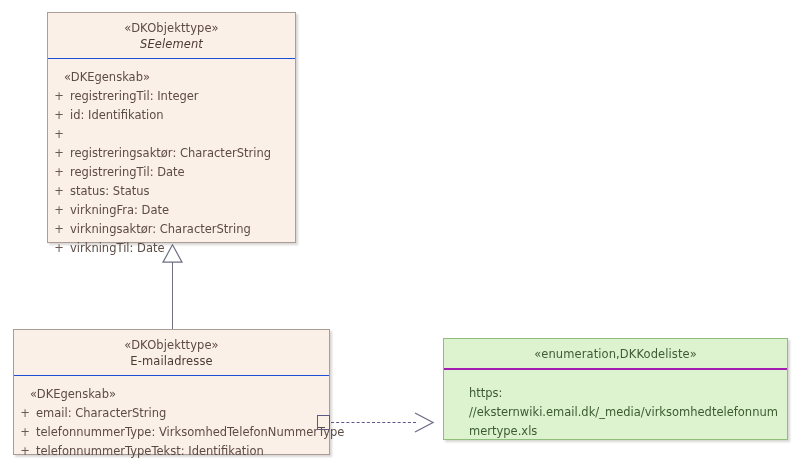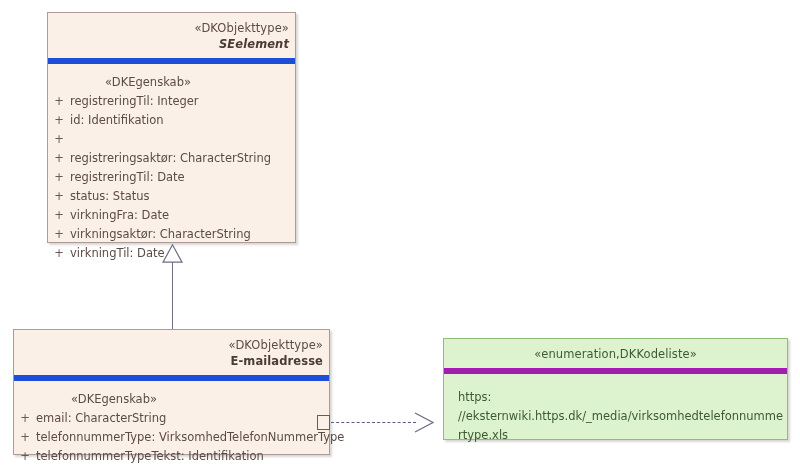--- a/index.html
+++ b/index.html
@@ -40,54 +40,53 @@
   .uml-class.green {
     background: #ddf3d0;
     border-color: #8fbe7c;
   }
 
   .uml-header {
     box-sizing: border-box;
     text-align: center;
     padding: 7px 6px 6px 6px;
   }
-  .uml-class.tan > .uml-header { border-bottom: 6px solid #1d4ed8; text-align: right; }
-  .uml-class.green > .uml-header { border-bottom: 6px solid #a21caf; }
+  .uml-class.tan > .uml-header { border-bottom: 1px solid #1d4ed8; }
+  .uml-class.green > .uml-header { border-bottom: 2px solid #a21caf; }
 
   .stereotype {
     font-size: 11.5px;
     line-height: 16px;
     color: #5c4b45;
     font-style: normal;
     letter-spacing: 0.1px;
   }
   .uml-class.green .stereotype { color: #3f5b33; }
 
   .classname {
     font-size: 11.5px;
     line-height: 16px;
-    font-weight: bold;
+    font-weight: normal;
     color: #4b3b35;
     letter-spacing: 0.1px;
   }
   .classname.italic { font-style: italic; }
   .uml-class.green .classname { color: #2f4a26; }
 
   .uml-body {
     flex: 1 1 auto;
     padding: 9px 0 8px 0;
     box-sizing: border-box;
   }
 
   .compartment-stereotype {
     font-size: 11.5px;
     line-height: 19px;
     color: #5c4b45;
     padding-left: 16px;
-    margin-left: 41px;
   }
 
   .attr-row {
     display: flex;
     align-items: baseline;
     font-size: 11.5px;
     line-height: 19px;
     color: #5c4b45;
     white-space: nowrap;
     position: relative;
@@ -101,20 +100,21 @@
   .attr-text { flex: 0 1 auto; }
 
   
   .enum-note {
     font-size: 11.5px;
     line-height: 19px;
     color: #3c5a30;
     padding: 5px 0 0 14px;
     white-space: pre-line;
     word-break: break-all;
+    margin-left: 11px;
   }
 
   
   .port {
     position: absolute;
     box-sizing: border-box;
     width: 13px;
     height: 15px;
     border: 1px solid #5b5a86;
     background: transparent;
@@ -232,17 +232,17 @@
       <polyline points="2,1 20,10.5 2,20" fill="none" stroke="#6d6d86" stroke-width="1.3"></polyline>
     </svg>
   </div>
 
   <div class="uml-class green" id="cls-enum" style="left:443px; top:338px; width:345px; height:102px;">
     <div class="uml-header">
       <div class="stereotype">«enumeration,DKKodeliste»</div>
     </div>
     <div class="uml-body">
       <div class="enum-note">https:</div>
-      <div class="enum-note" style="padding-top:0;">//eksternwiki.https.dk/_media/virksomhedtelefonnummertype.xls</div>
+      <div class="enum-note" style="padding-top:0;">//eksternwiki.email.dk/_media/virksomhedtelefonnummertype.xls</div>
     </div>
   </div>
 
 </div>
 
 </body></html>

